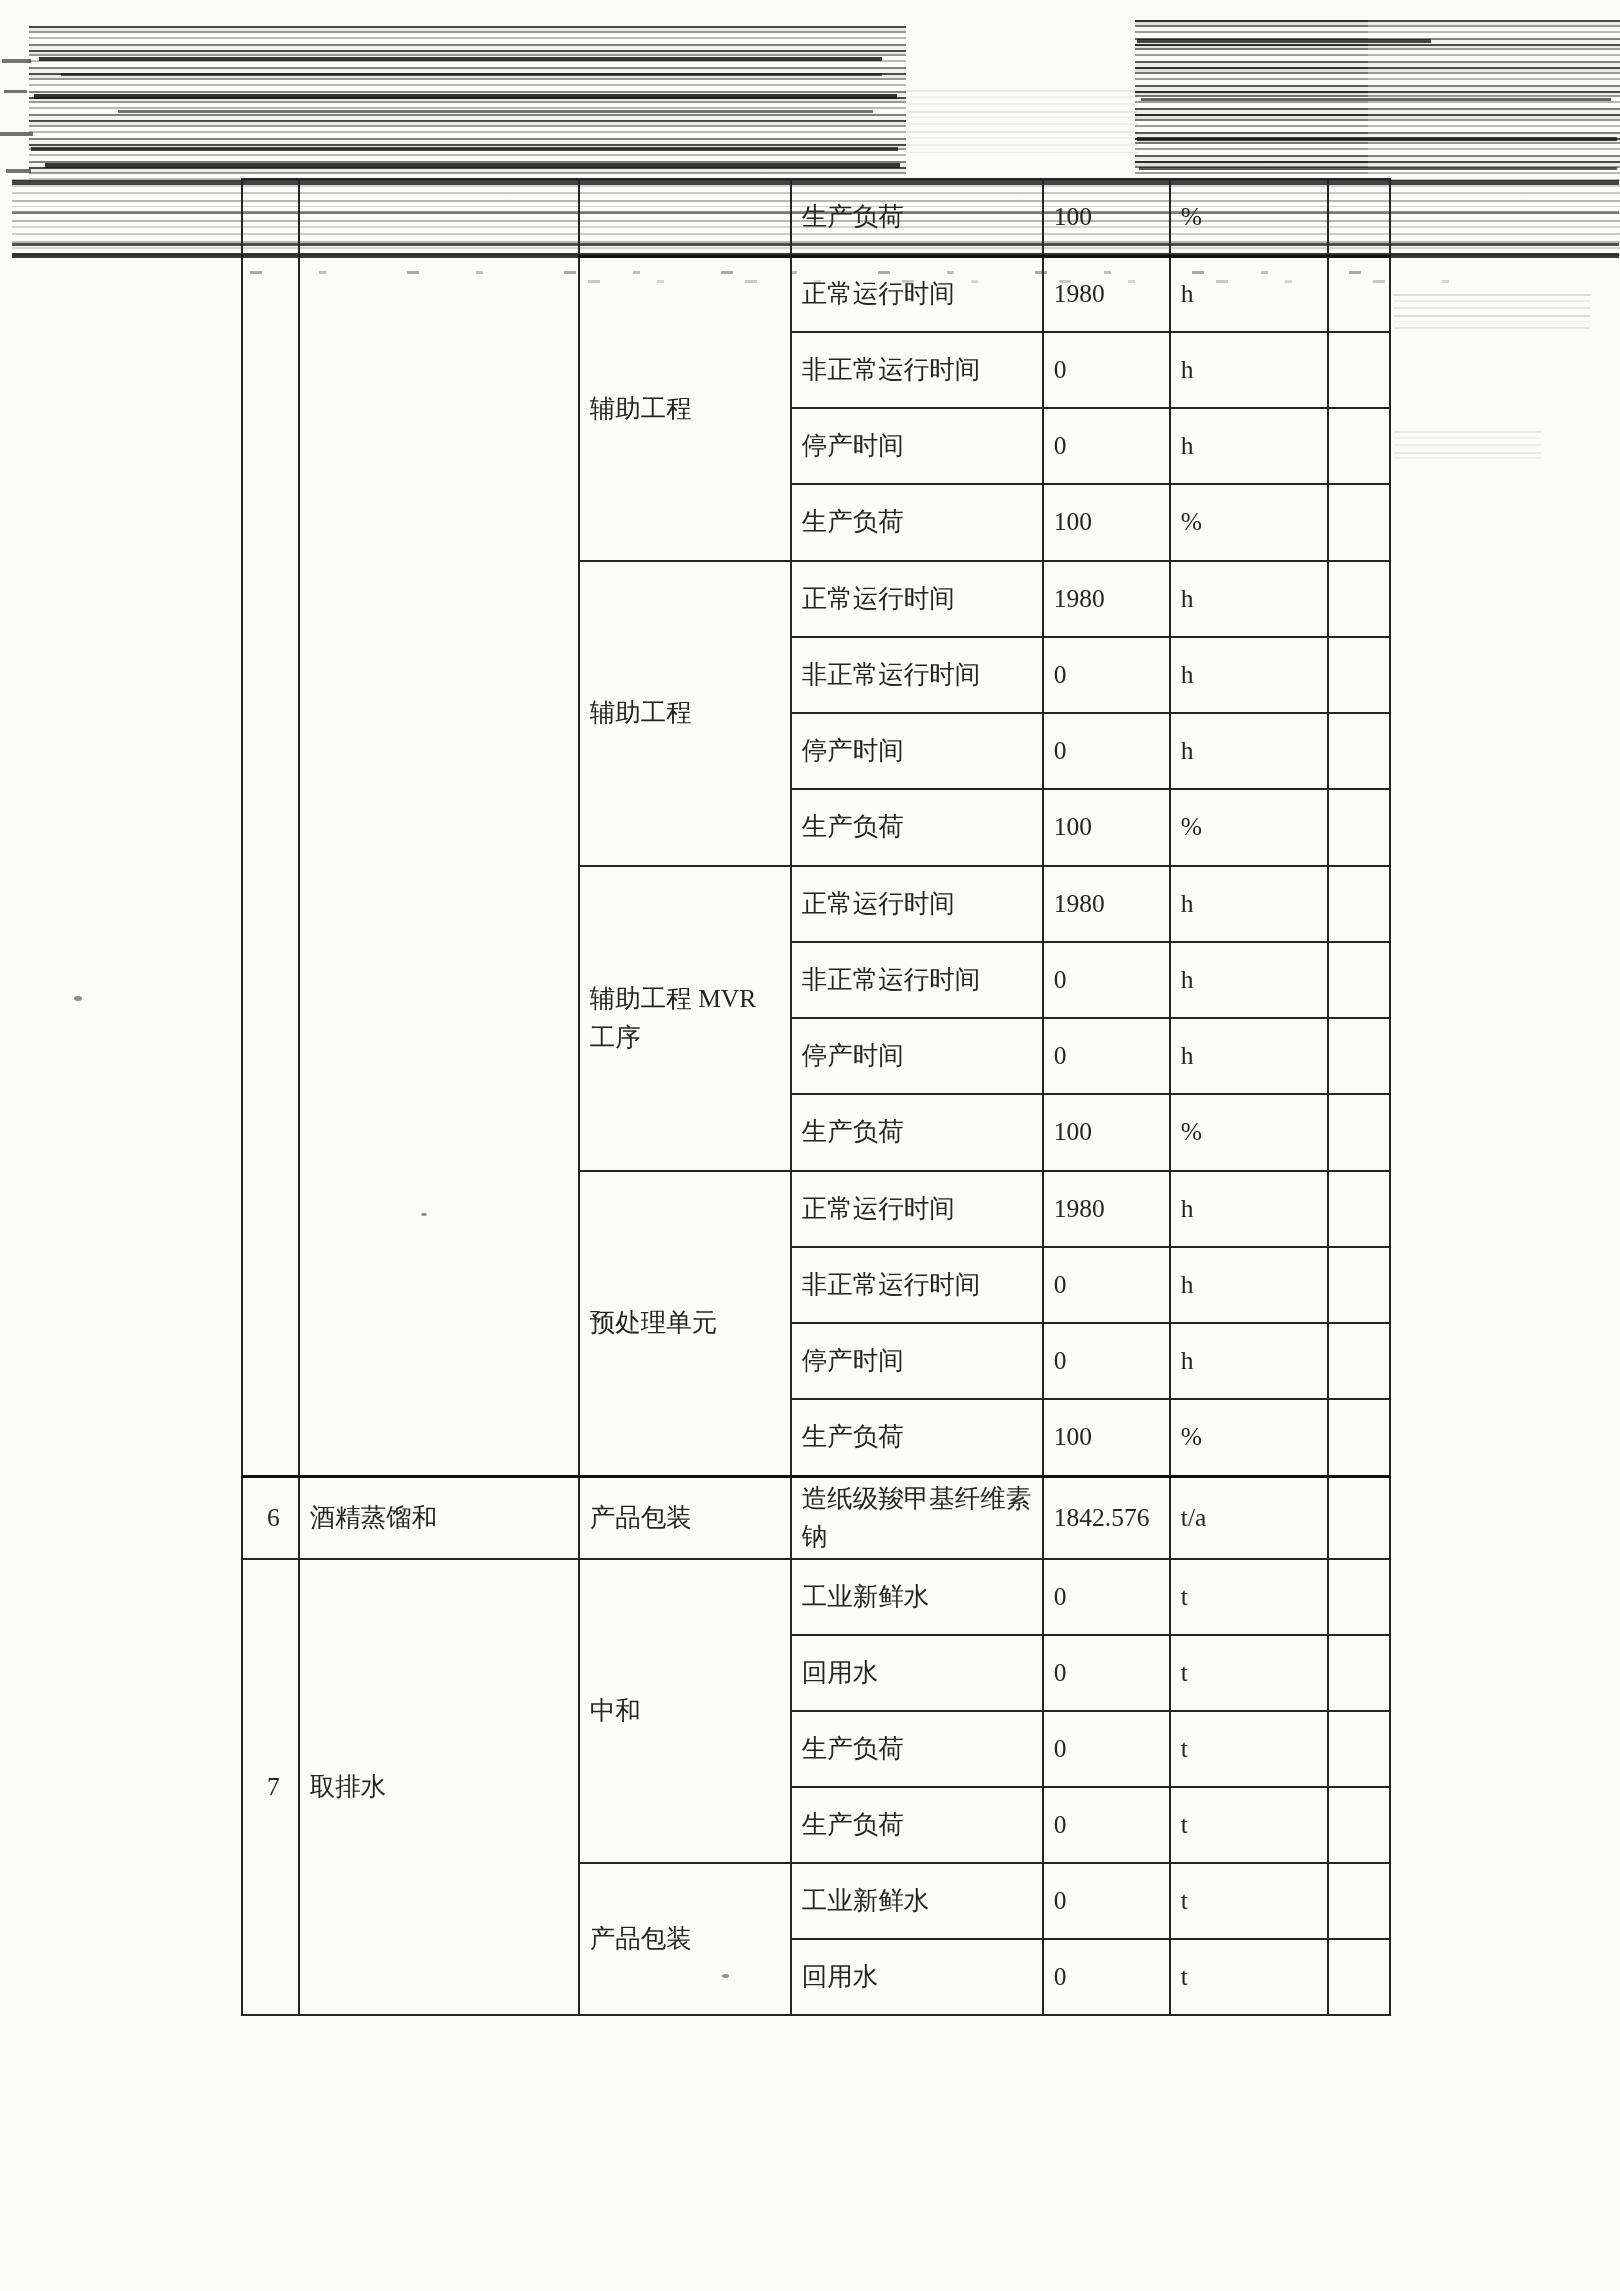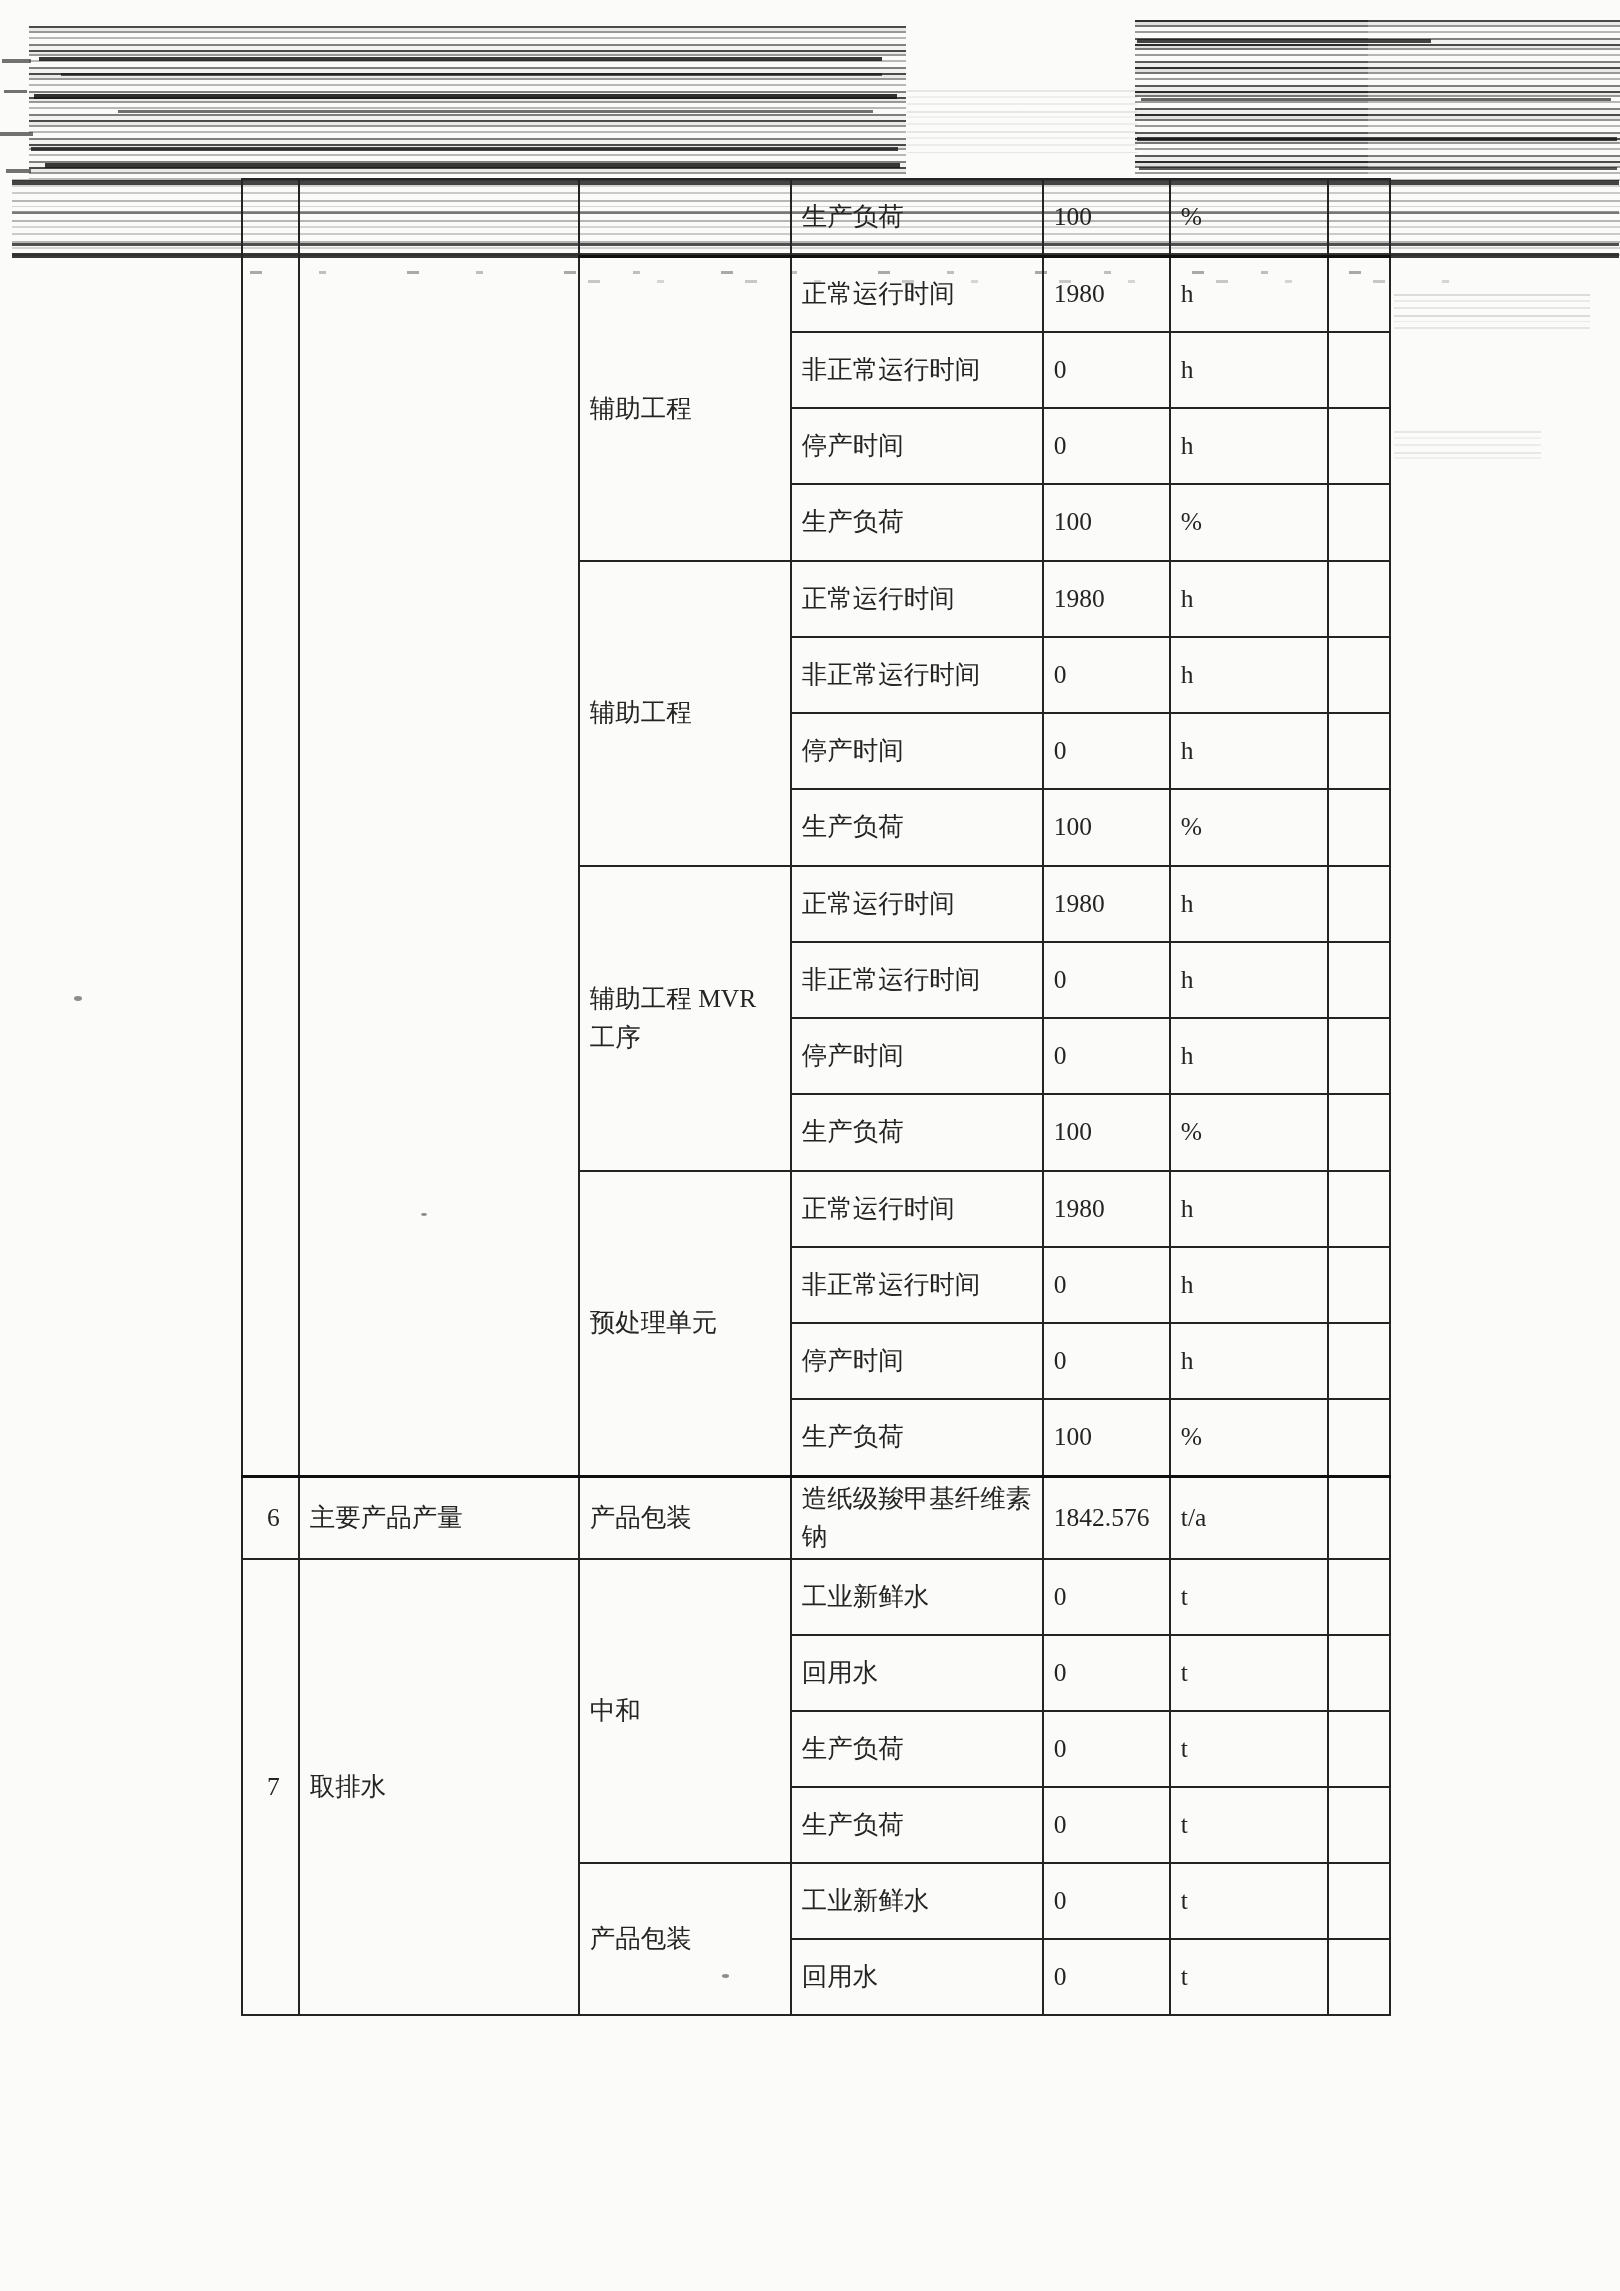--- a/index.html
+++ b/index.html
@@ -211,21 +211,21 @@
   </tr>
   <tr style="height:77px">
     <td>生产负荷</td>
     <td>100</td>
     <td>%</td>
     <td></td>
   </tr>
 
   <tr style="height:74px" class="bt4">
     <td class="num bt4">6</td>
-    <td class="bt4">主要产品产量</td>
+    <td class="bt4">酒精蒸馏和</td>
     <td class="bt4">产品包装</td>
     <td class="bt4">造纸级羧甲基纤维素钠</td>
     <td class="bt4">1842.576</td>
     <td class="bt4">t/a</td>
     <td class="bt4"></td>
   </tr>
 
   <tr style="height:76px" class="bt3">
     <td class="num bt3" rowspan="6">7</td>
     <td class="bt3" rowspan="6">取排水</td>

